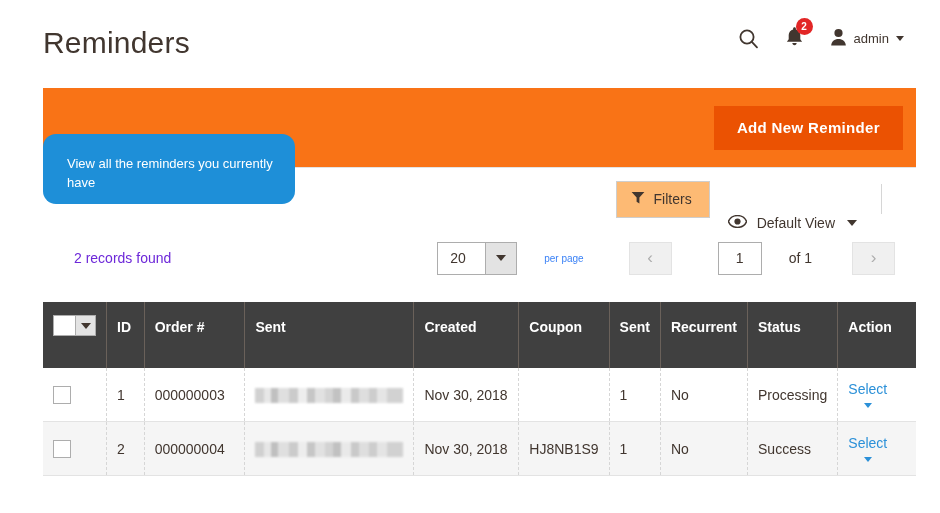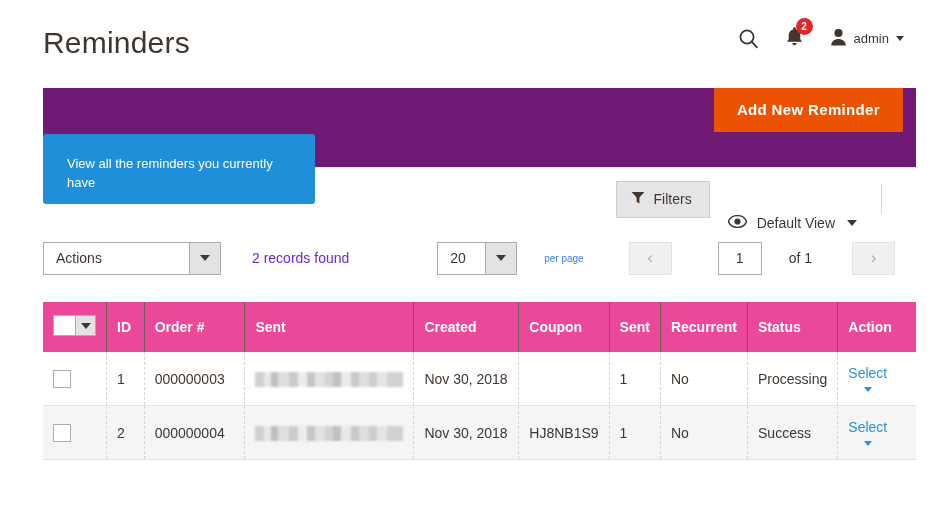--- a/index.html
+++ b/index.html
@@ -75,25 +75,25 @@
     width: 0; height: 0;
     border-left: 4px solid transparent;
     border-right: 4px solid transparent;
     border-top: 5px solid #41362f;
     display: inline-block;
   }
 
   
   .action-strip {
     margin: 0 24px 0 43px;
-    background: #701a75;
+    background: #f97316;
     border-bottom: 1px solid #e3e3e3;
     height: 80px;
     display: flex;
-    align-items: flex-start;
+    align-items: center;
     justify-content: flex-end;
     padding-right: 13px;
     position: relative;
   }
   .btn-primary {
     background: #eb5202;
     color: #ffffff;
     border: 1px solid #eb5202;
     font-size: 15px;
     font-weight: bold;
@@ -102,24 +102,24 @@
     letter-spacing: .35px;
     font-family: "Liberation Sans", sans-serif;
     line-height: 1;
   }
 
   
   .tooltip {
     position: absolute;
     left: 43px;
     top: 134px;
-    width: 272px;
+    width: 252px;
     height: 70px;
     background: #1e8fd8;
-    border-radius: 3px;
+    border-radius: 13px;
     color: #ffffff;
     font-size: 13px;
     line-height: 19px;
     padding: 20px 22px 0 24px;
     z-index: 30;
   }
 
   
   .grid-toolbar {
     display: flex;
@@ -127,21 +127,21 @@
     justify-content: flex-end;
     margin: 0 24px 0 43px;
     height: 62px;
     padding-right: 28px;
     gap: 0;
   }
   .filters-btn {
     display: flex;
     align-items: center;
     gap: 9px;
-    background: #e5e5e5;
+    background: #fdba74;
     border: 1px solid #cecece;
     padding: 9px 17px 9px 14px;
     font-size: 14px;
     color: #41362f;
     cursor: pointer;
   }
   .tool-link {
     display: flex;
     align-items: center;
     gap: 10px;
@@ -256,25 +256,25 @@
   
   .grid-wrap {
     margin: 16px 24px 0 43px;
   }
   table.data-grid {
     width: 100%;
     border-collapse: collapse;
     font-size: 14px;
   }
   table.data-grid thead th {
-    background: #ec4899;
+    background: #404040;
     color: #ffffff;
     font-weight: bold;
     text-align: left;
-    padding: 13px 10px 14px;
+    padding: 13px 10px 30px;
     border-right: 1px solid #6a615a;
     white-space: nowrap;
     font-size: 14px;
   }
   table.data-grid thead th:last-child { border-right: none; }
   table.data-grid tbody td {
     padding: 13px 10px;
     border-right: 1px dashed #d6d6d6;
     border-bottom: 1px solid #e3e3e3;
     color: #41362f;
@@ -423,26 +423,20 @@
     <span class="tool-caret"></span>
   </div>
 
   <div class="tool-sep"></div>
 
 
 </div>
 
 <div class="controls-row">
 
-  <div class="select-box actions-select">
-    <span class="sel-label">Actions</span>
-    <span class="sel-arrow">
-        <i></i>
-      </span>
-  </div>
 
   <div class="records-found">2 records found</div>
 
   <div class="pager">
 
     <div class="select-box perpage-select">
       <span class="sel-label">20</span>
       <span class="sel-arrow">
           <i></i>
         </span>

